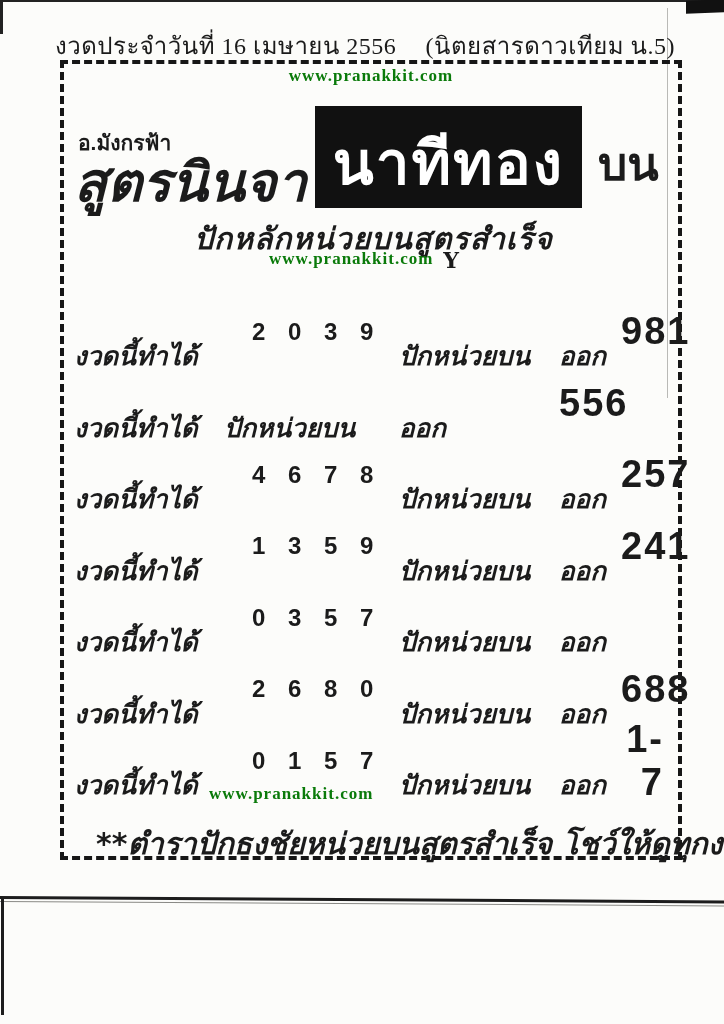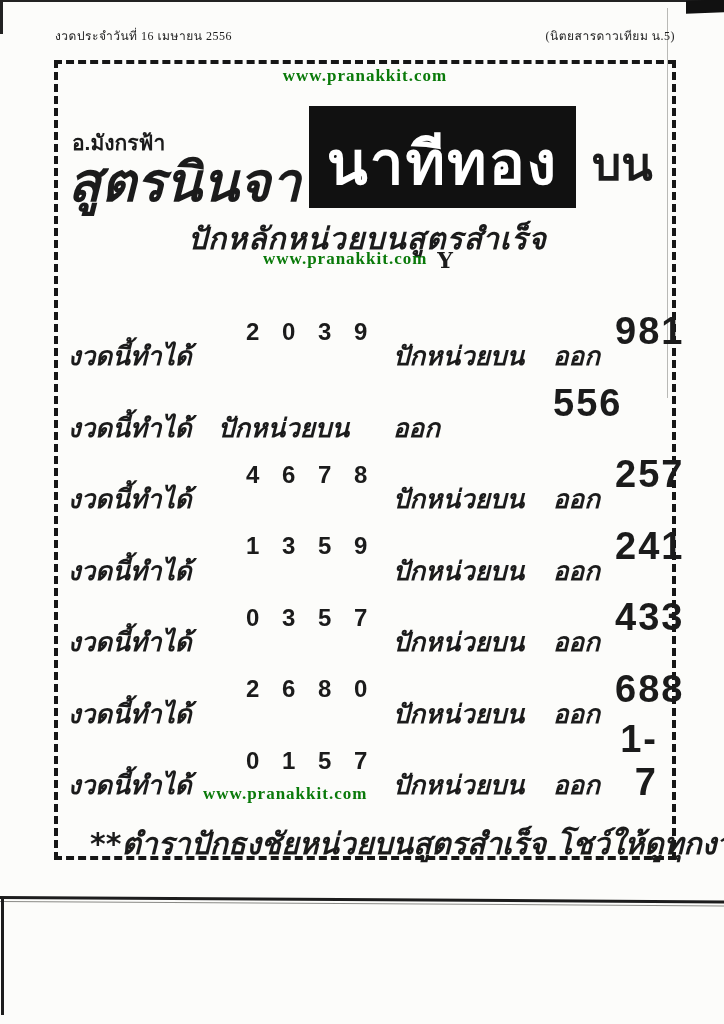--- a/index.html
+++ b/index.html
@@ -17,26 +17,26 @@
   .edge-left-top { position:absolute; left:0; top:0; width:3px; height:34px; background:#222; }
   .edge-right-faint { position:absolute; left:667px; top:8px; width:1px; height:390px; background:#b9b9b6; }
   .page-break-line { position:absolute; left:0; top:896px; width:730px; height:3px; background:#1d1d1d; transform:rotate(0.35deg); transform-origin:left center; }
   .page-break-line2 { position:absolute; left:0; top:901px; width:730px; height:1px; background:#8a8a86; transform:rotate(0.35deg); transform-origin:left center; }
   .edge-left-bottom { position:absolute; left:1px; top:899px; width:3px; height:116px; background:#1d1d1d; }
 
   
   .pageheader {
     position:absolute; left:55px; top:26px; width:620px;
     display:flex; justify-content:space-between;
-    font-size:12px; letter-spacing:0.5px;
+    font-size:24px; letter-spacing:0.5px;
   }
 
   
   .sheet {
-    position:absolute; left:54px; top:60px; width:622px; height:800px;
+    position:absolute; left:60px; top:60px; width:622px; height:800px;
     border:4px dashed #161616;
     padding:2px 10px 0 10px;
   }
 
   .wm { font-family:"Liberation Serif", serif; font-size:17px; font-weight:bold; letter-spacing:1px; color:#0a7a0a; }
   .wm-top { text-align:center; }
   .wm-mid { margin:-6px 0 0 195px; display:inline-block; }
   .wm-bottom { margin:-4px 0 0 135px; }
 
   
@@ -153,21 +153,20 @@
       <span class="row-digits">1 3 5 9</span>
       <span class="row-middle">ปักหน่วยบน</span>
       <span class="row-out">ออก</span>
       <span class="row-result">241</span>
     </div>
     <div class="row">
       <span class="row-label">งวดนี้ทำได้</span>
       <span class="row-digits">0 3 5 7</span>
       <span class="row-middle">ปักหน่วยบน</span>
       <span class="row-out">ออก</span>
-      <span class="row-result">433</span>
     </div>
     <div class="row">
       <span class="row-label">งวดนี้ทำได้</span>
       <span class="row-digits">2 6 8 0</span>
       <span class="row-middle">ปักหน่วยบน</span>
       <span class="row-out">ออก</span>
       <span class="row-result">688</span>
     </div>
     <div class="row">
       <span class="row-label">งวดนี้ทำได้</span>

